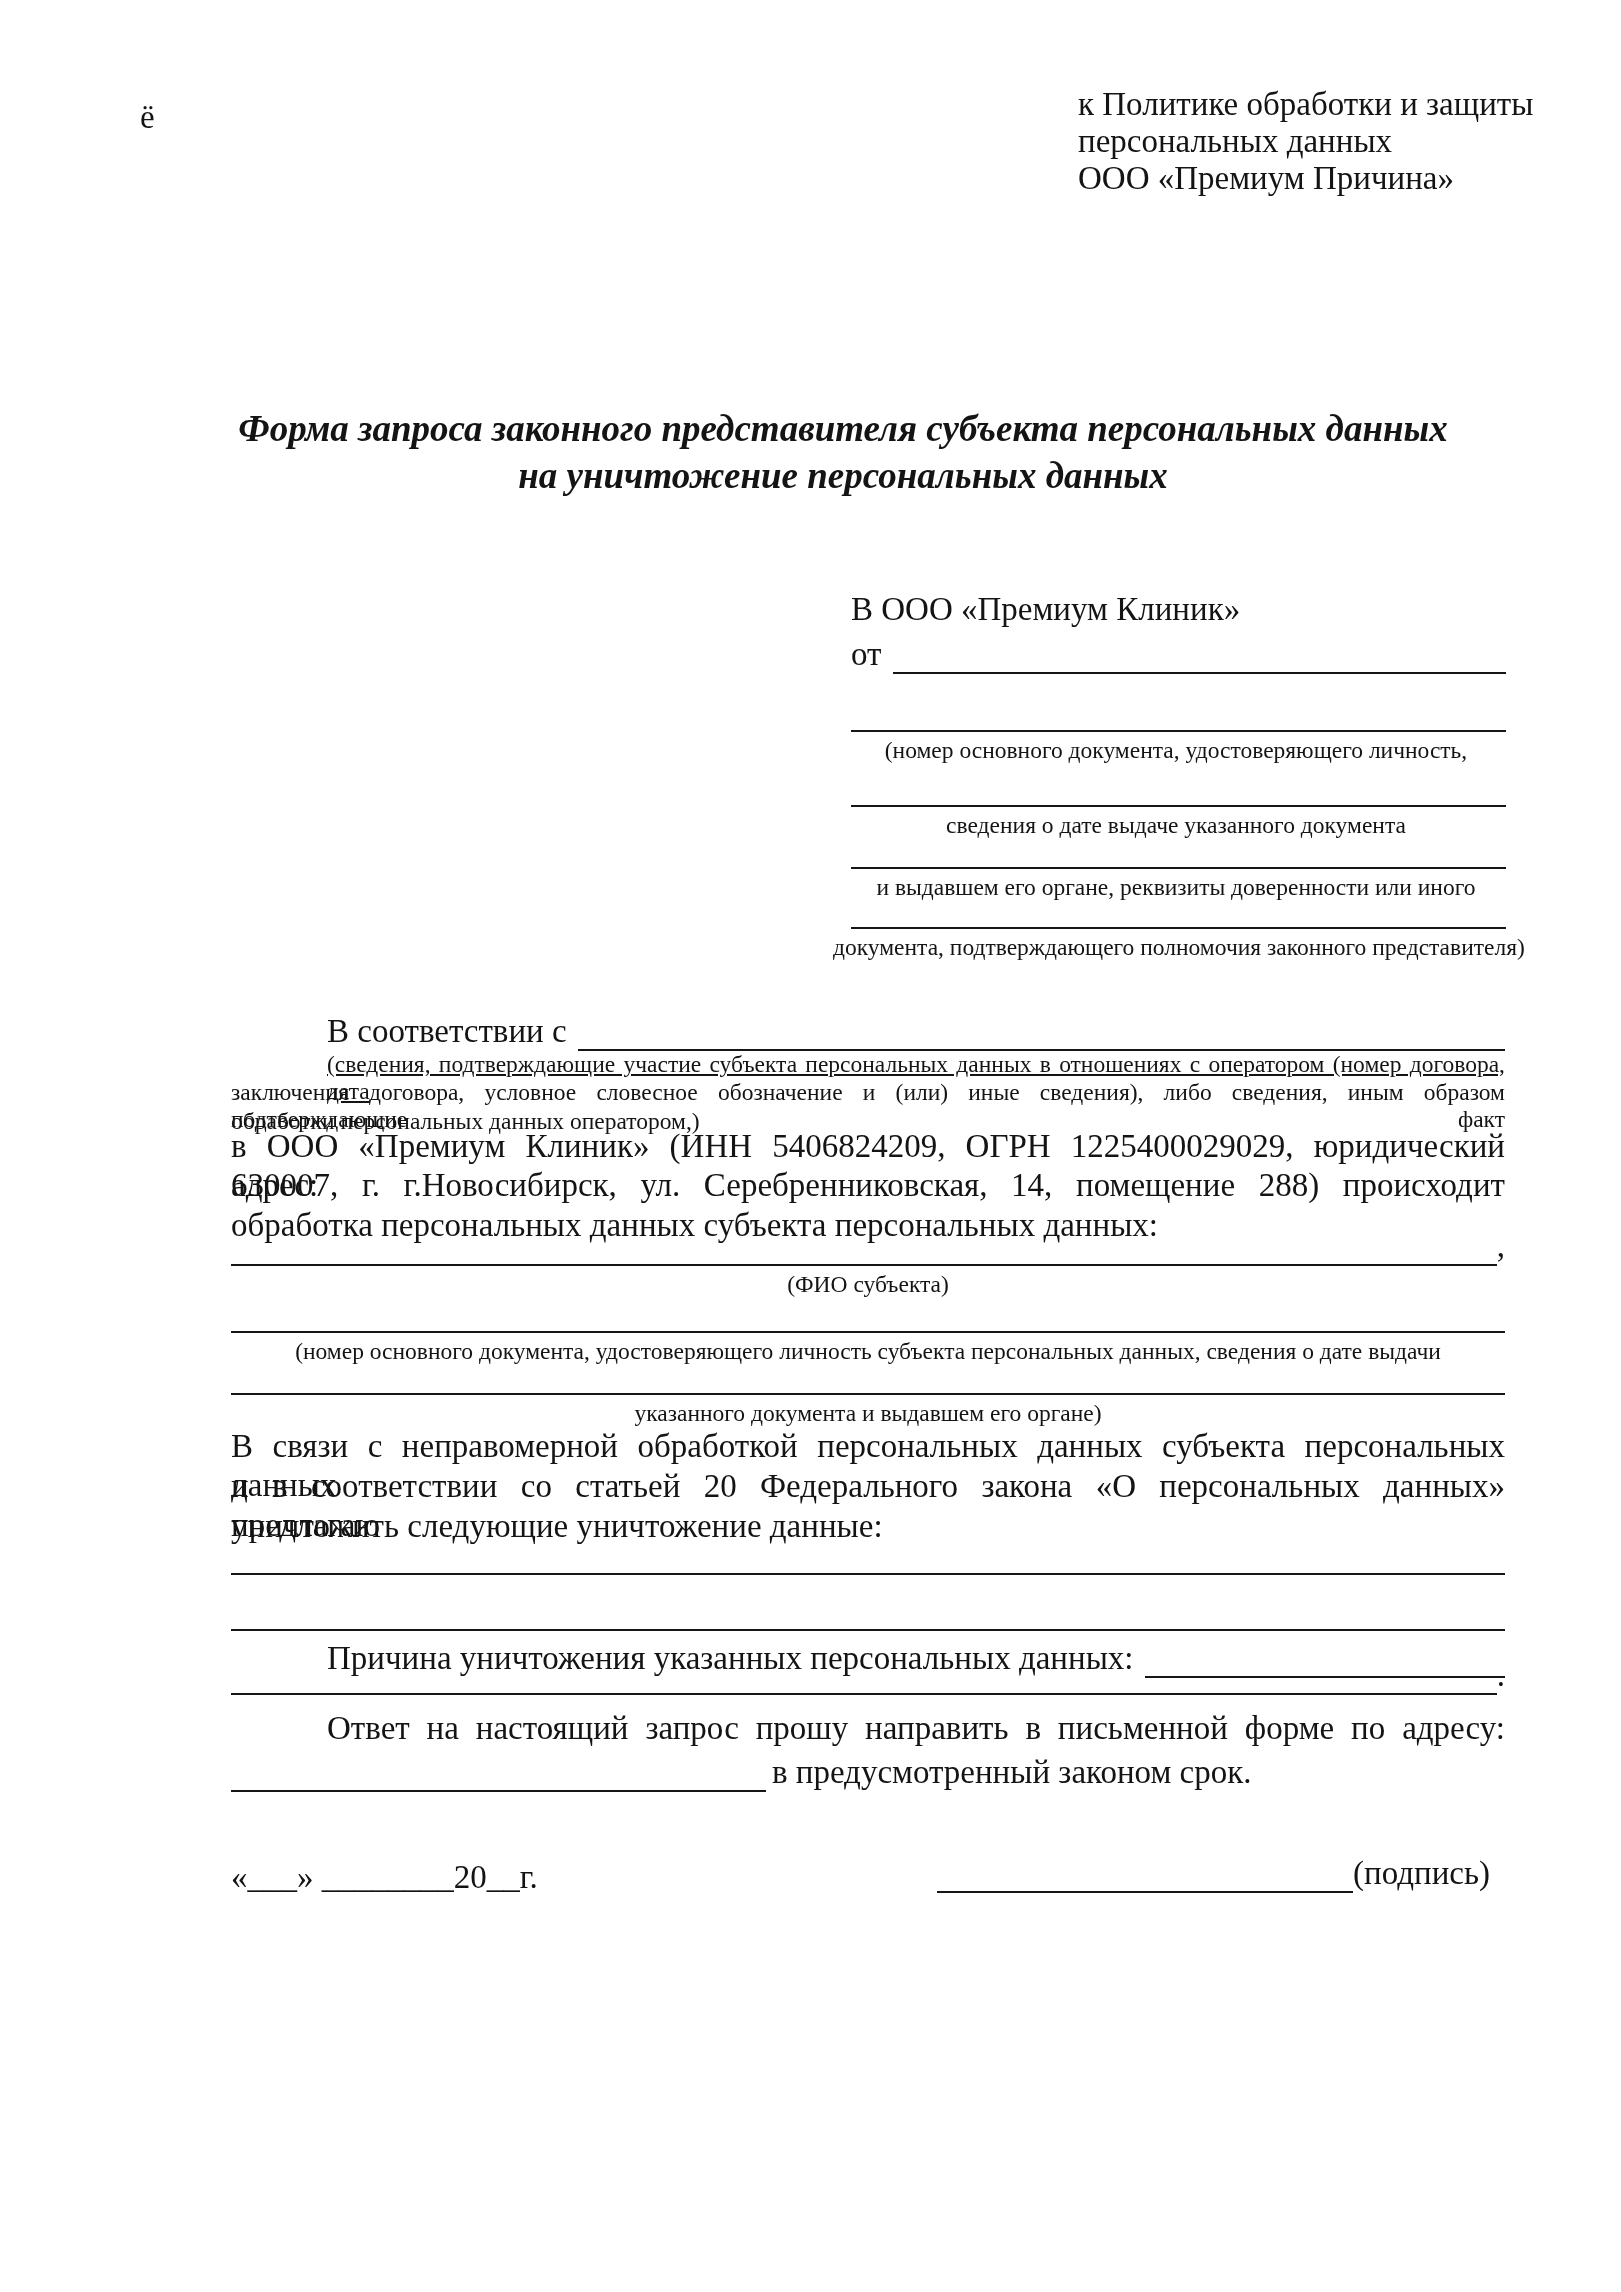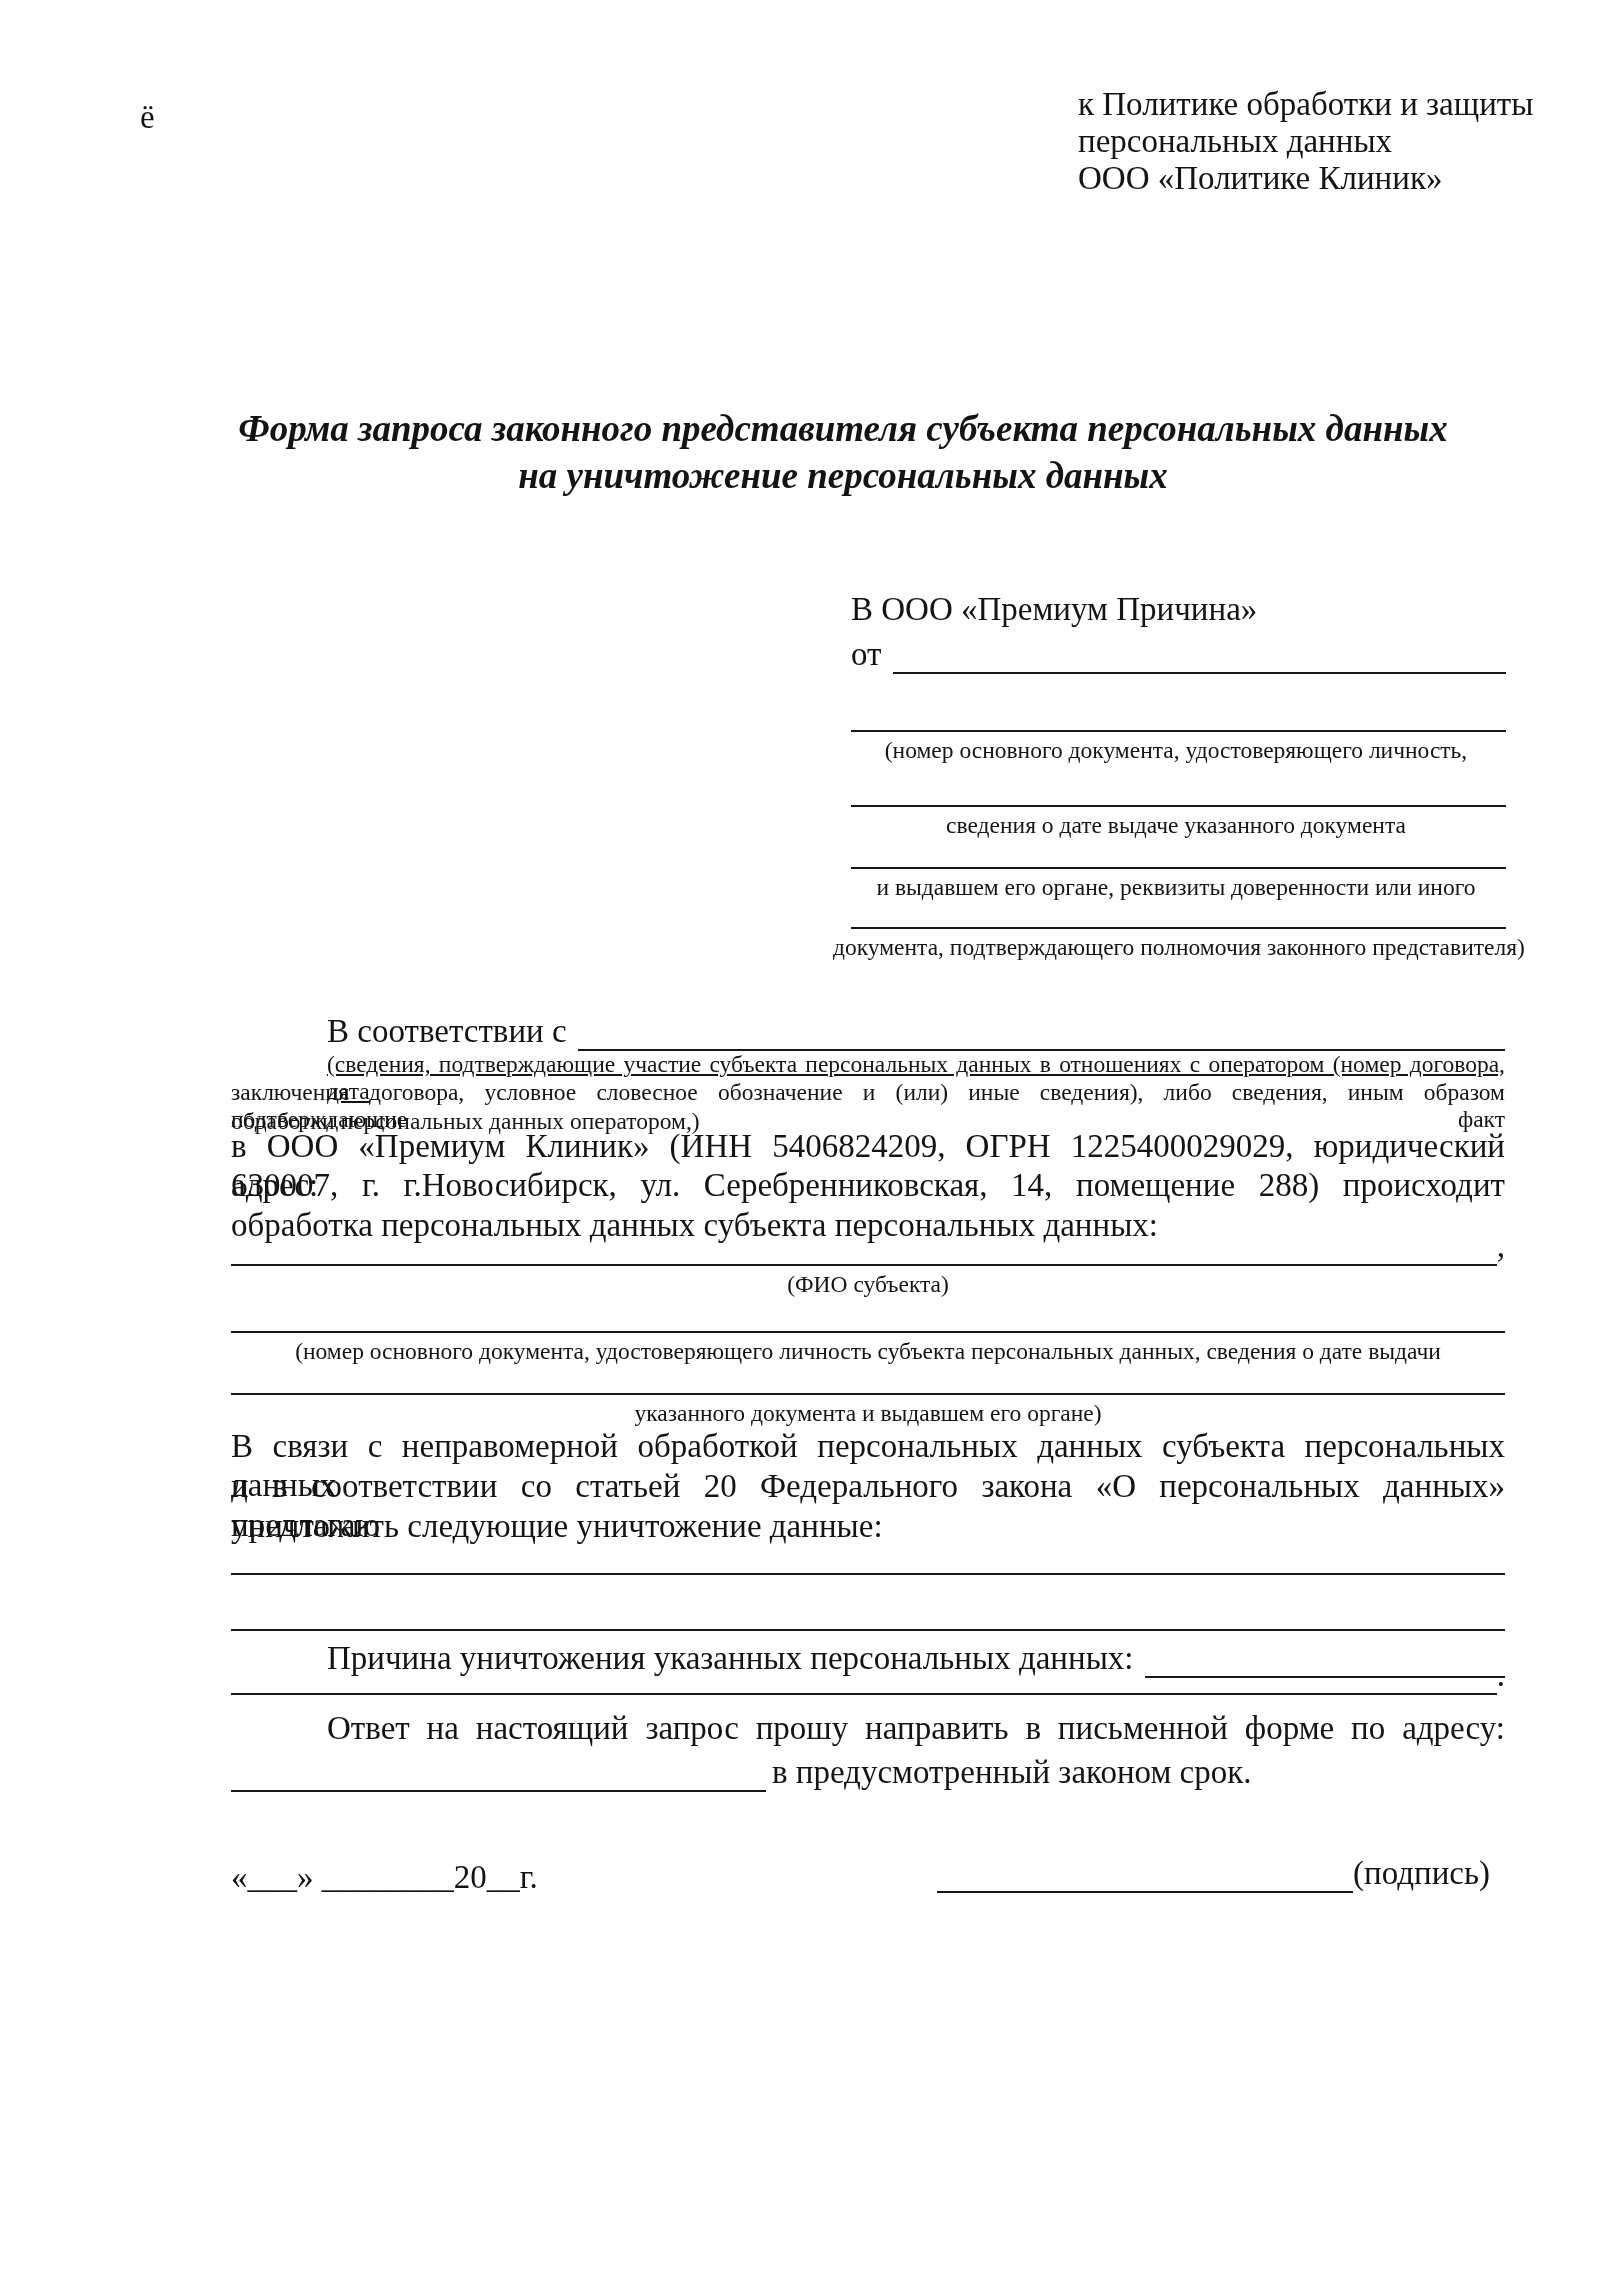--- a/index.html
+++ b/index.html
@@ -27,29 +27,29 @@
 </head>
 <body>
 
 <div class="page">
 
   <div class="abs bodyt" style="left:140px;top:98px;">ё</div>
 
   <div class="abs hdr" style="left:1078px;top:86px;width:470px;">
     <div>к Политике обработки и защиты</div>
     <div>персональных данных</div>
-    <div>ООО «Политике Клиник»</div>
+    <div>ООО «Премиум Причина»</div>
   </div>
 
   <div class="abs title" style="left:206px;top:405px;width:1274px;">
     <div>Форма запроса законного представителя субъекта персональных данных</div>
     <div>на уничтожение персональных данных</div>
   </div>
 
-  <div class="abs bodyt" style="left:851px;top:590px;">В ООО «Премиум Причина»</div>
+  <div class="abs bodyt" style="left:851px;top:590px;">В ООО «Премиум Клиник»</div>
 
   <div class="abs row bodyt" style="left:851px;top:633px;width:655px;height:41px;">
     <span>от</span>
     <span class="fill fillgap"></span>
   </div>
 
   <div class="abs uline" style="left:851px;top:730px;width:655px;"></div>
   <div class="abs small center nowrap" style="left:833px;top:737px;width:686px;">(номер основного документа, удостоверяющего личность,</div>
 
   <div class="abs uline" style="left:851px;top:805px;width:655px;"></div>

